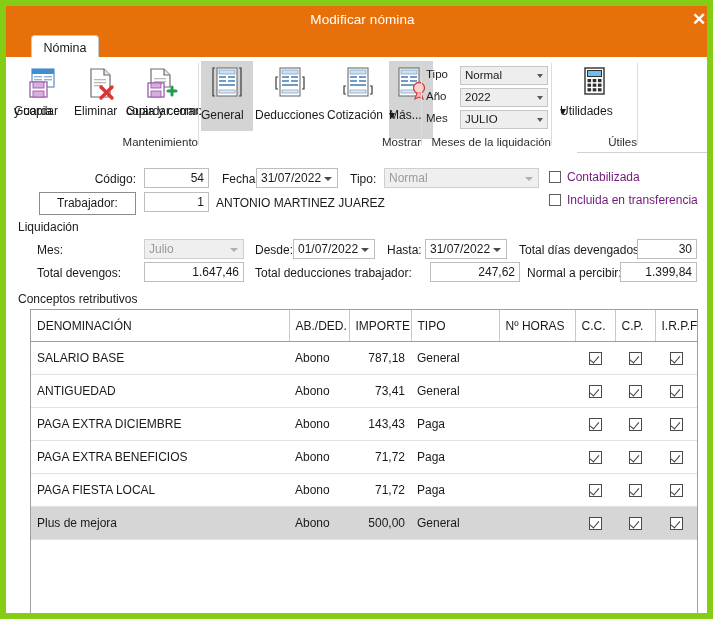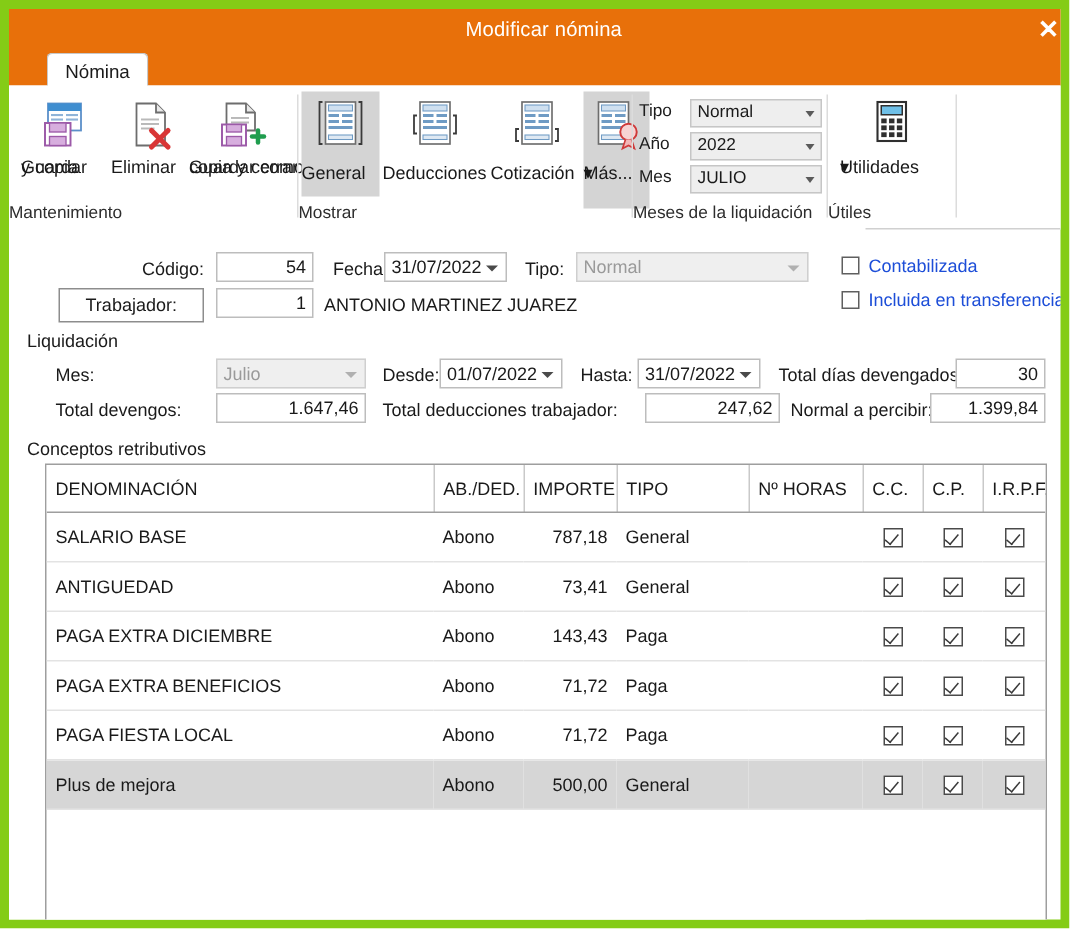--- a/index.html
+++ b/index.html
@@ -78,21 +78,21 @@
   }
   .rgroup {
     position: absolute;
     top: 0;
     height: 95px;
   }
   .rgroup-label {
     position: absolute;
     bottom: 4px;
     width: 100%;
-    text-align: left;
+    text-align: right;
     font-size: 11.5px;
     color: #2d2d2d;
   }
   .rsep {
     position: absolute;
     top: 6px;
     width: 1px;
     height: 82px;
     background: #dcdcdc;
   }
@@ -193,23 +193,22 @@
     font-size: 12px;
     color: #1a1a1a;
     text-align: center;
     cursor: pointer;
     font-family: "Liberation Sans", sans-serif;
   }
   .chk-wrap {
     position: absolute;
     cursor: pointer;
     font-size: 12px;
-    color: #1d4ed8;
+    color: #701a75;
     white-space: nowrap;
-    margin-left: 12px;
   }
   .chkbox {
     display: inline-block;
     width: 12px; height: 12px;
     border: 1px solid #5f5f5f;
     background: #fff;
     vertical-align: -2px;
     margin-right: 6px;
     box-sizing: border-box;
   }

